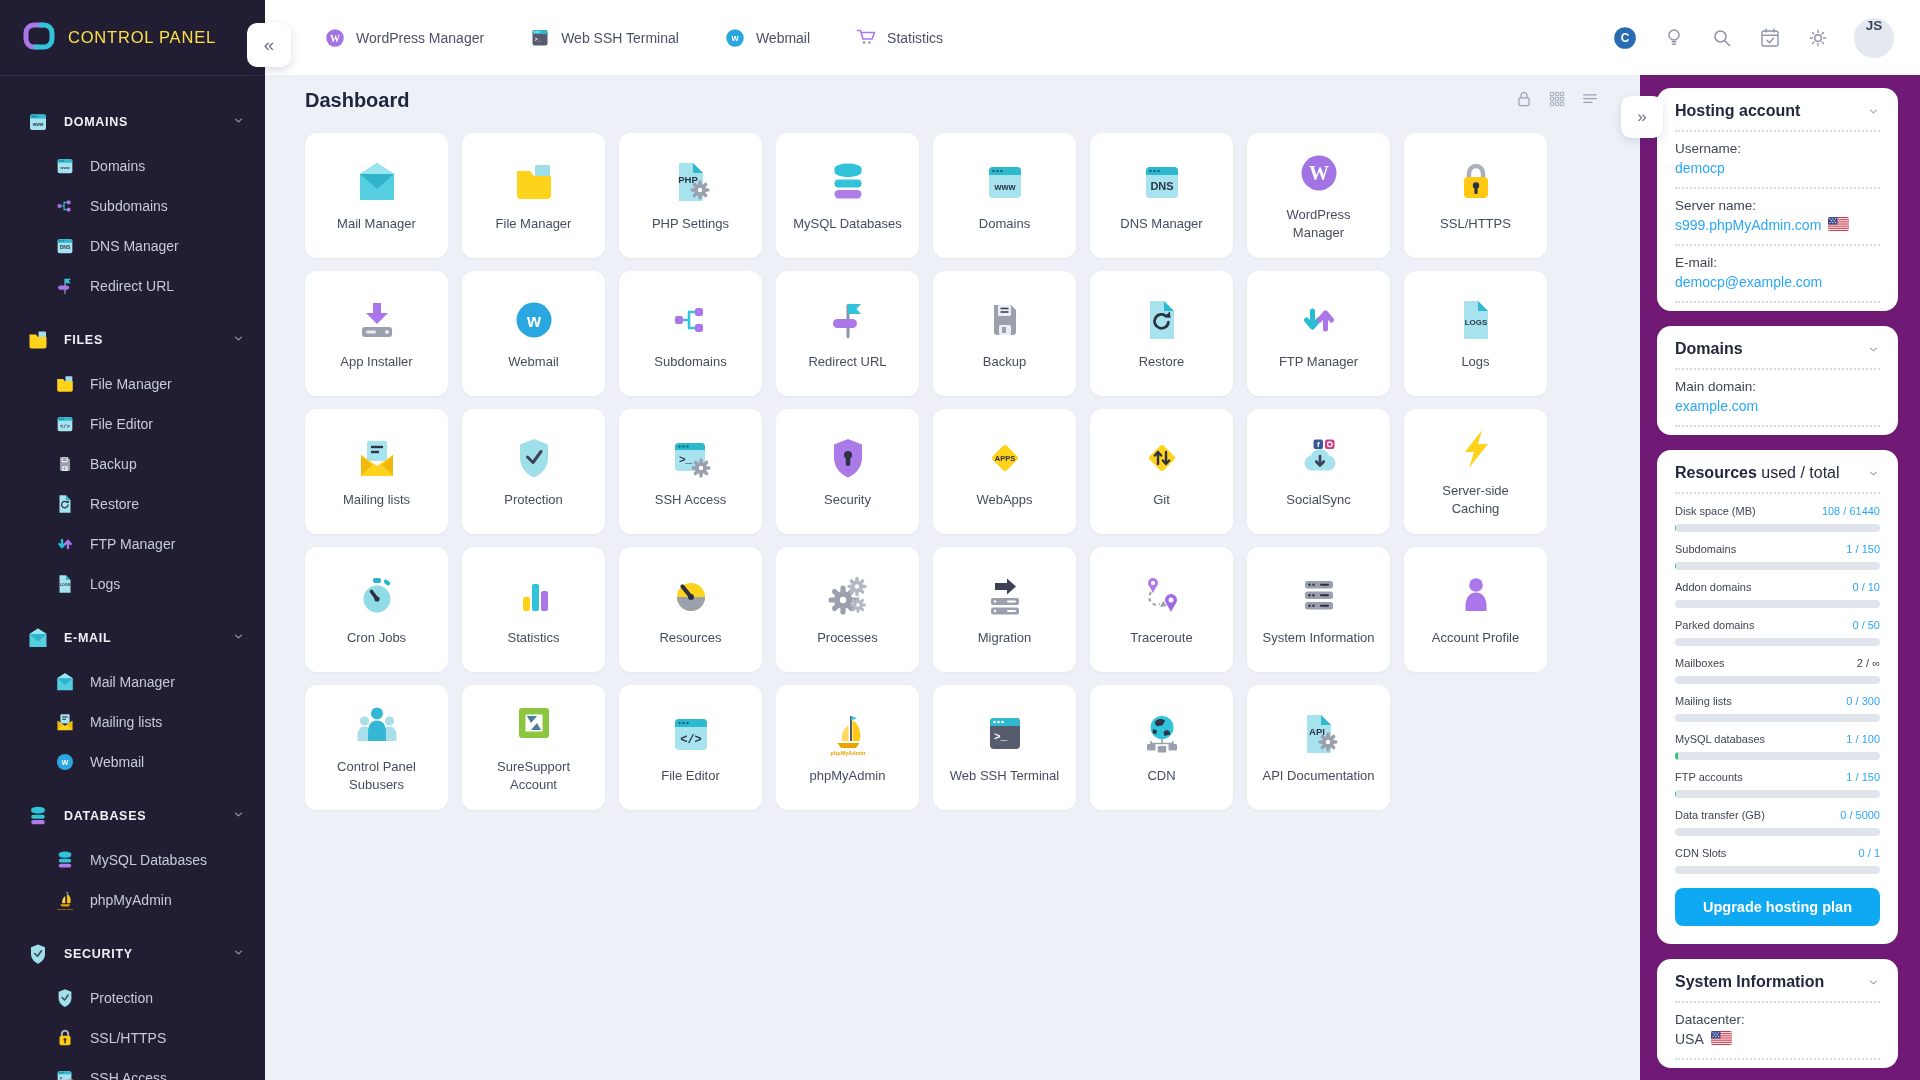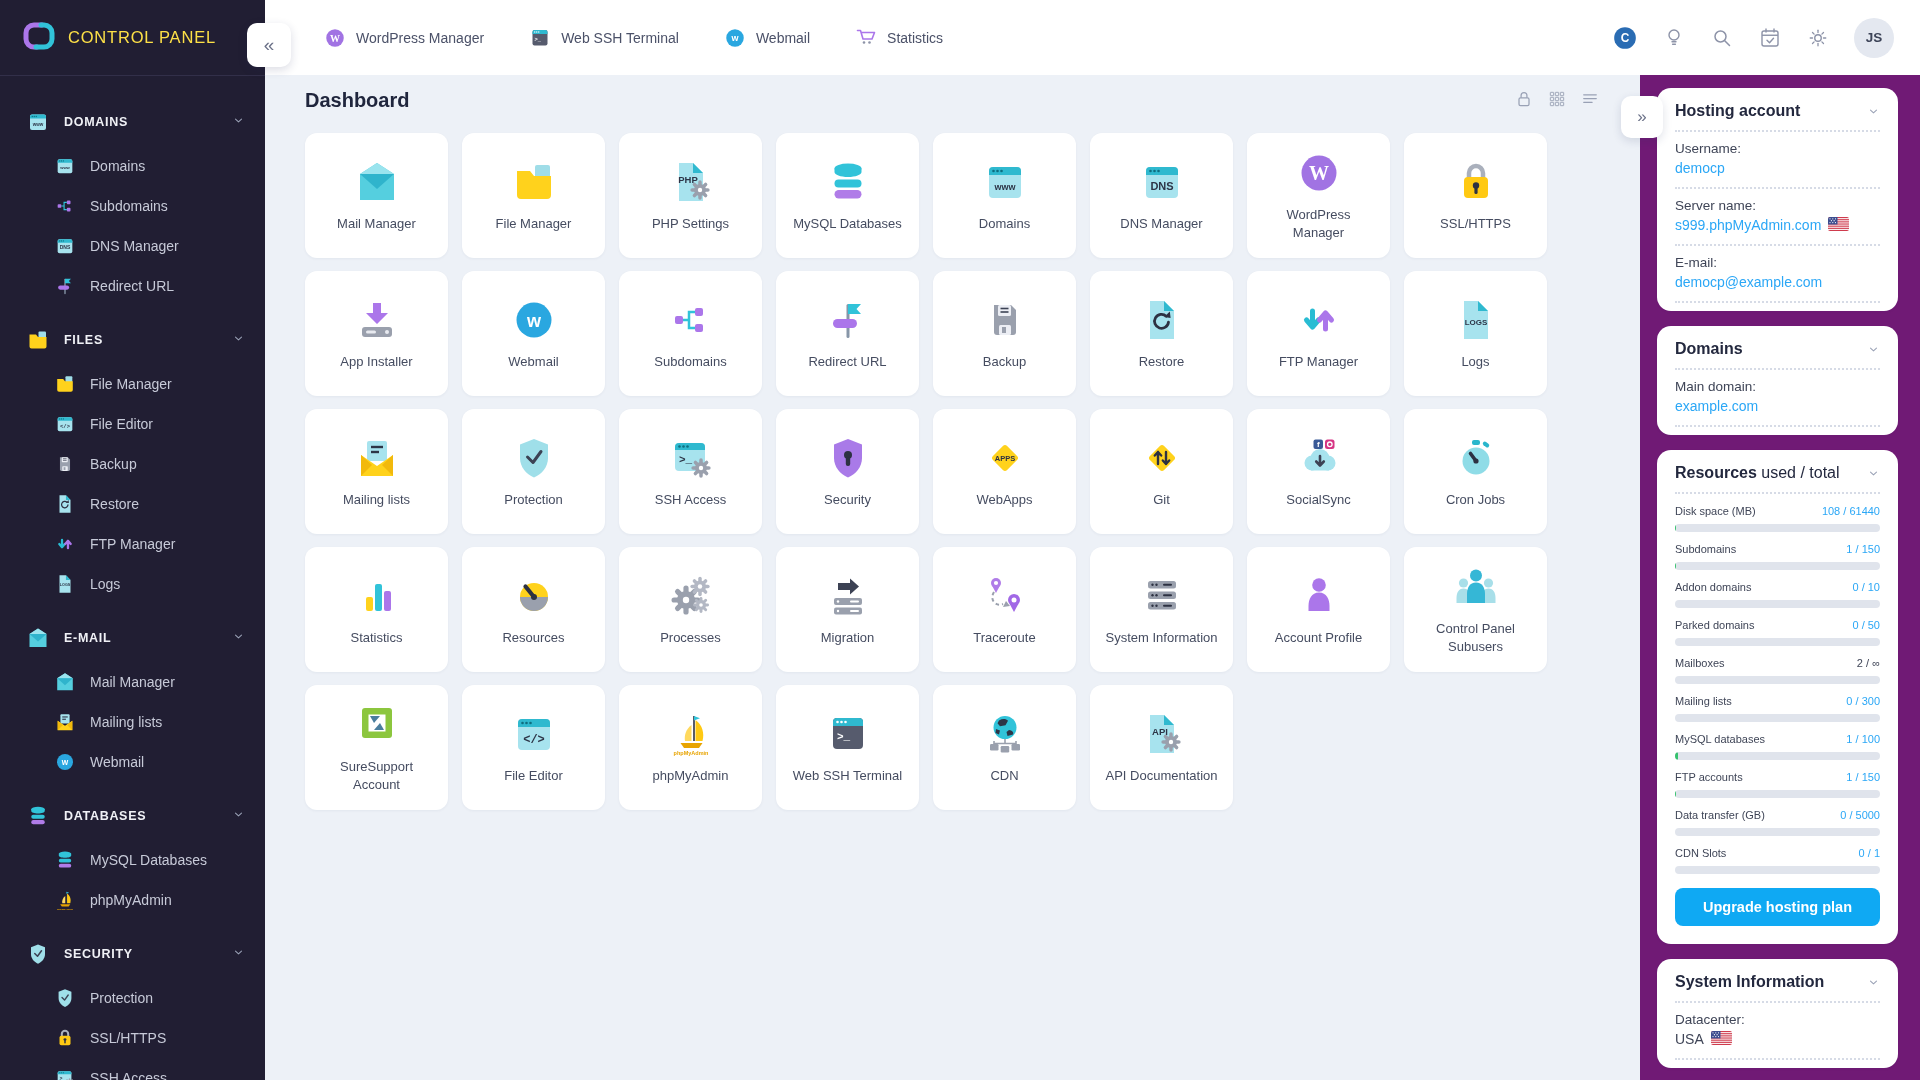--- a/index.html
+++ b/index.html
@@ -14,21 +14,21 @@
   .section-h .lbl{color:#f0f1f6;font-size:12.5px;font-weight:700;letter-spacing:.7px;flex:1}
   .nav-item{display:flex;align-items:center;gap:14px;padding:9px 18px 9px 54px;cursor:pointer}
   .nav-item .lbl{color:#c7cad8;font-size:14px}
   
   .topbar{position:absolute;left:265px;top:0;right:0;height:75px;background:#fff;display:flex;align-items:center;
           padding:0 26px 0 58px;box-sizing:border-box;z-index:4}
   .qlinks{display:flex;gap:44px}
   .qlink{display:flex;align-items:center;gap:9px;font-size:14px;color:#4b5168;cursor:pointer;white-space:nowrap}
   .ticons{margin-left:auto;display:flex;align-items:center;gap:24px}
   .ticon{cursor:pointer;display:flex;align-items:center}
-  .avatar{width:40px;height:40px;border-radius:50%;background:#e4e8f0;display:flex;align-items:center;justify-content:center;
+  .avatar{width:40px;height:40px;border-radius:50%;background:#e4e8f0;display:flex;align-items:flex-start;justify-content:center;
           font-weight:700;font-size:13.5px;color:#3d4458;cursor:pointer}
   .collapse-btn{position:absolute;left:247px;top:23px;width:44px;height:44px;background:#fff;border-radius:10px;
           box-shadow:0 3px 10px rgba(30,40,90,.16);display:flex;align-items:center;justify-content:center;
           color:#6b7188;font-size:19px;z-index:9;cursor:pointer}
   
   .main{position:absolute;left:265px;top:75px;width:1375px;bottom:0;background:#edf1f7;
         padding:14px 0 0 40px;box-sizing:border-box}
   .main-title{font-size:20px;font-weight:700;color:#20263d;line-height:22px}
   .view-icons{position:absolute;top:14px;right:40px;display:flex;gap:13px;align-items:center}
   .view-icons .vi{cursor:pointer;display:flex}
@@ -734,20 +734,28 @@
             <text x="23.3" y="13" text-anchor="middle" font-size="8" font-weight="bold" fill="#fff" font-family="Liberation Sans, DejaVu Sans, sans-serif">f</text>
             <rect x="30" y="5.5" width="9.5" height="9.5" rx="2.5" fill="#d63584"></rect>
             <circle cx="34.8" cy="10.3" r="2.3" stroke="#fff" stroke-width="1.3" fill="none"></circle>
           </svg>
         </span>
         <div class="lbl">SocialSync</div>
       </div>
       <div class="tile">
         <span style="display: flex;">
           <svg width="48" height="48" viewBox="0 0 48 48" xmlns="http://www.w3.org/2000/svg">
+            <path d="M30 5 L13 27 H22 L17 43 L36 19 H26 Z" fill="#ffd21c"></path>
+          </svg>
+        </span>
+        <div class="lbl">Server-side Caching</div>
+      </div>
+      <div class="tile">
+        <span style="display: flex;">
+          <svg width="48" height="48" viewBox="0 0 48 48" xmlns="http://www.w3.org/2000/svg">
             <rect x="20" y="6" width="8" height="5" rx="2" fill="#29b6cc"></rect>
             <rect x="30.5" y="8.5" width="7" height="4" rx="2" fill="#29b6cc" transform="rotate(38 34 10.5)"></rect>
             <circle cx="24" cy="27" r="13.5" fill="#8fdce7"></circle>
             <path d="M24 27 L18.5 19.5" stroke="#2d3142" stroke-width="3.6" stroke-linecap="round"></path>
             <circle cx="24" cy="27" r="2.6" fill="#2d3142"></circle>
           </svg>
         </span>
         <div class="lbl">Cron Jobs</div>
       </div>
       <div class="tile">

